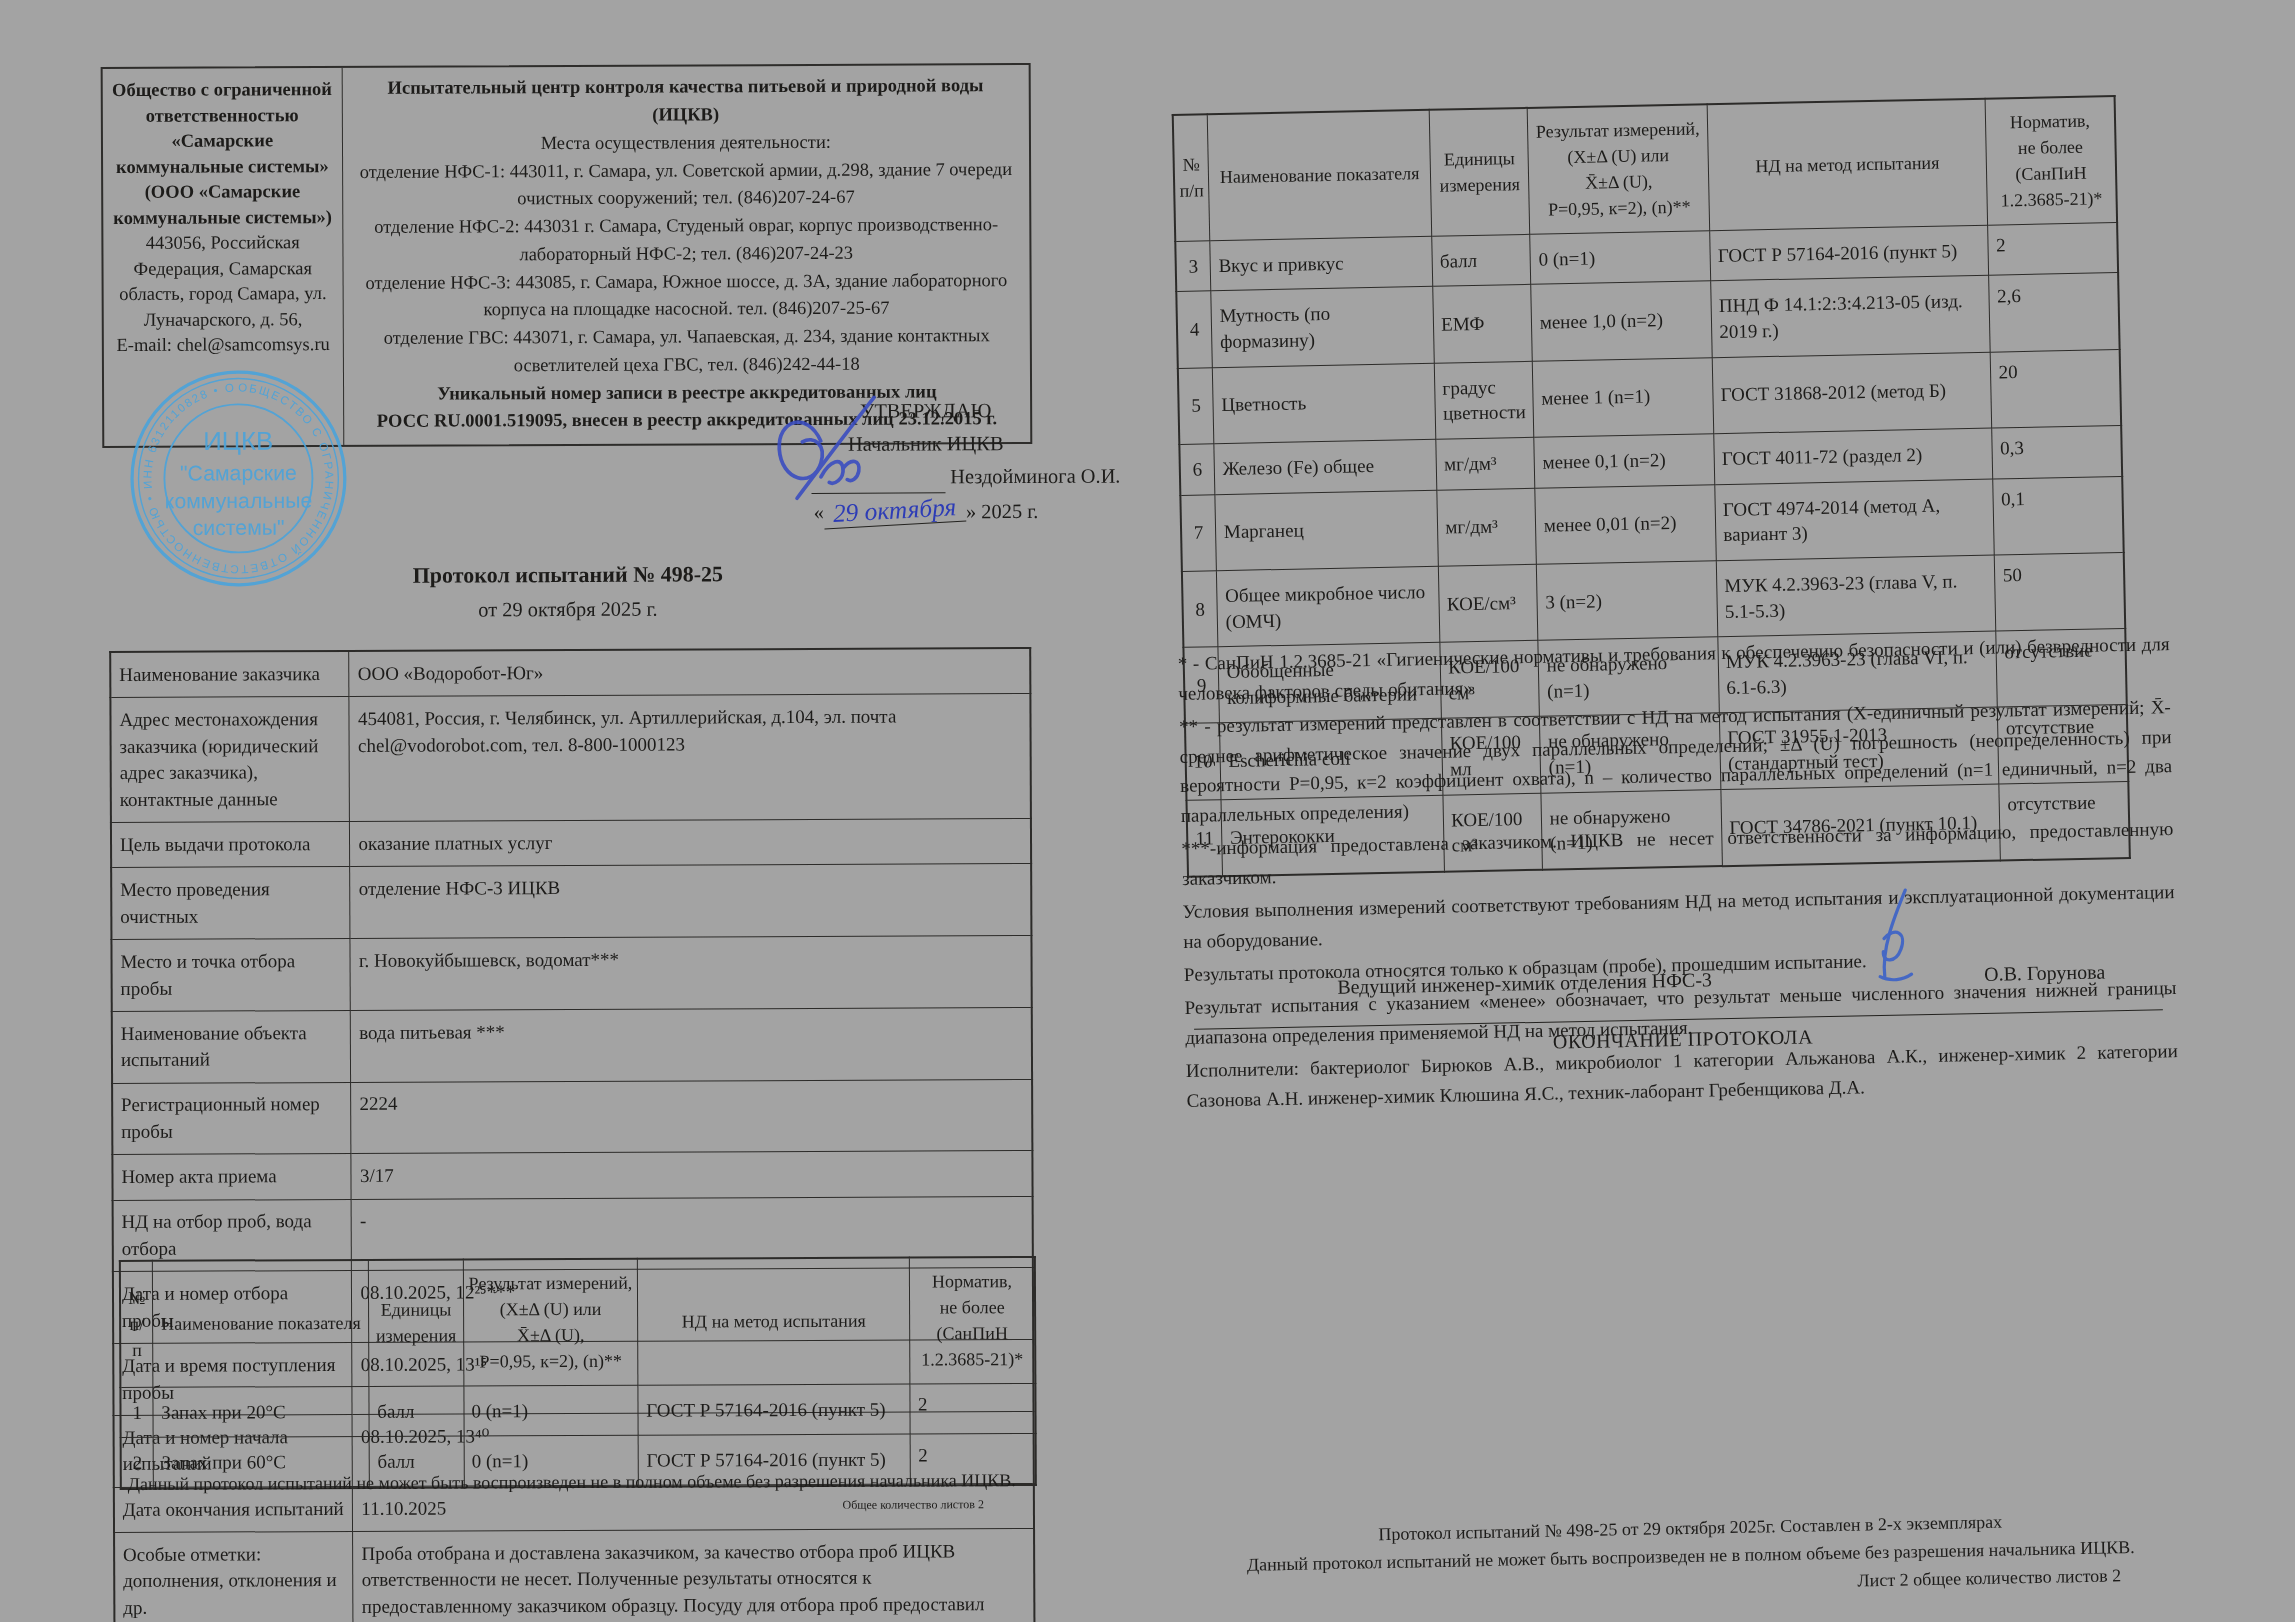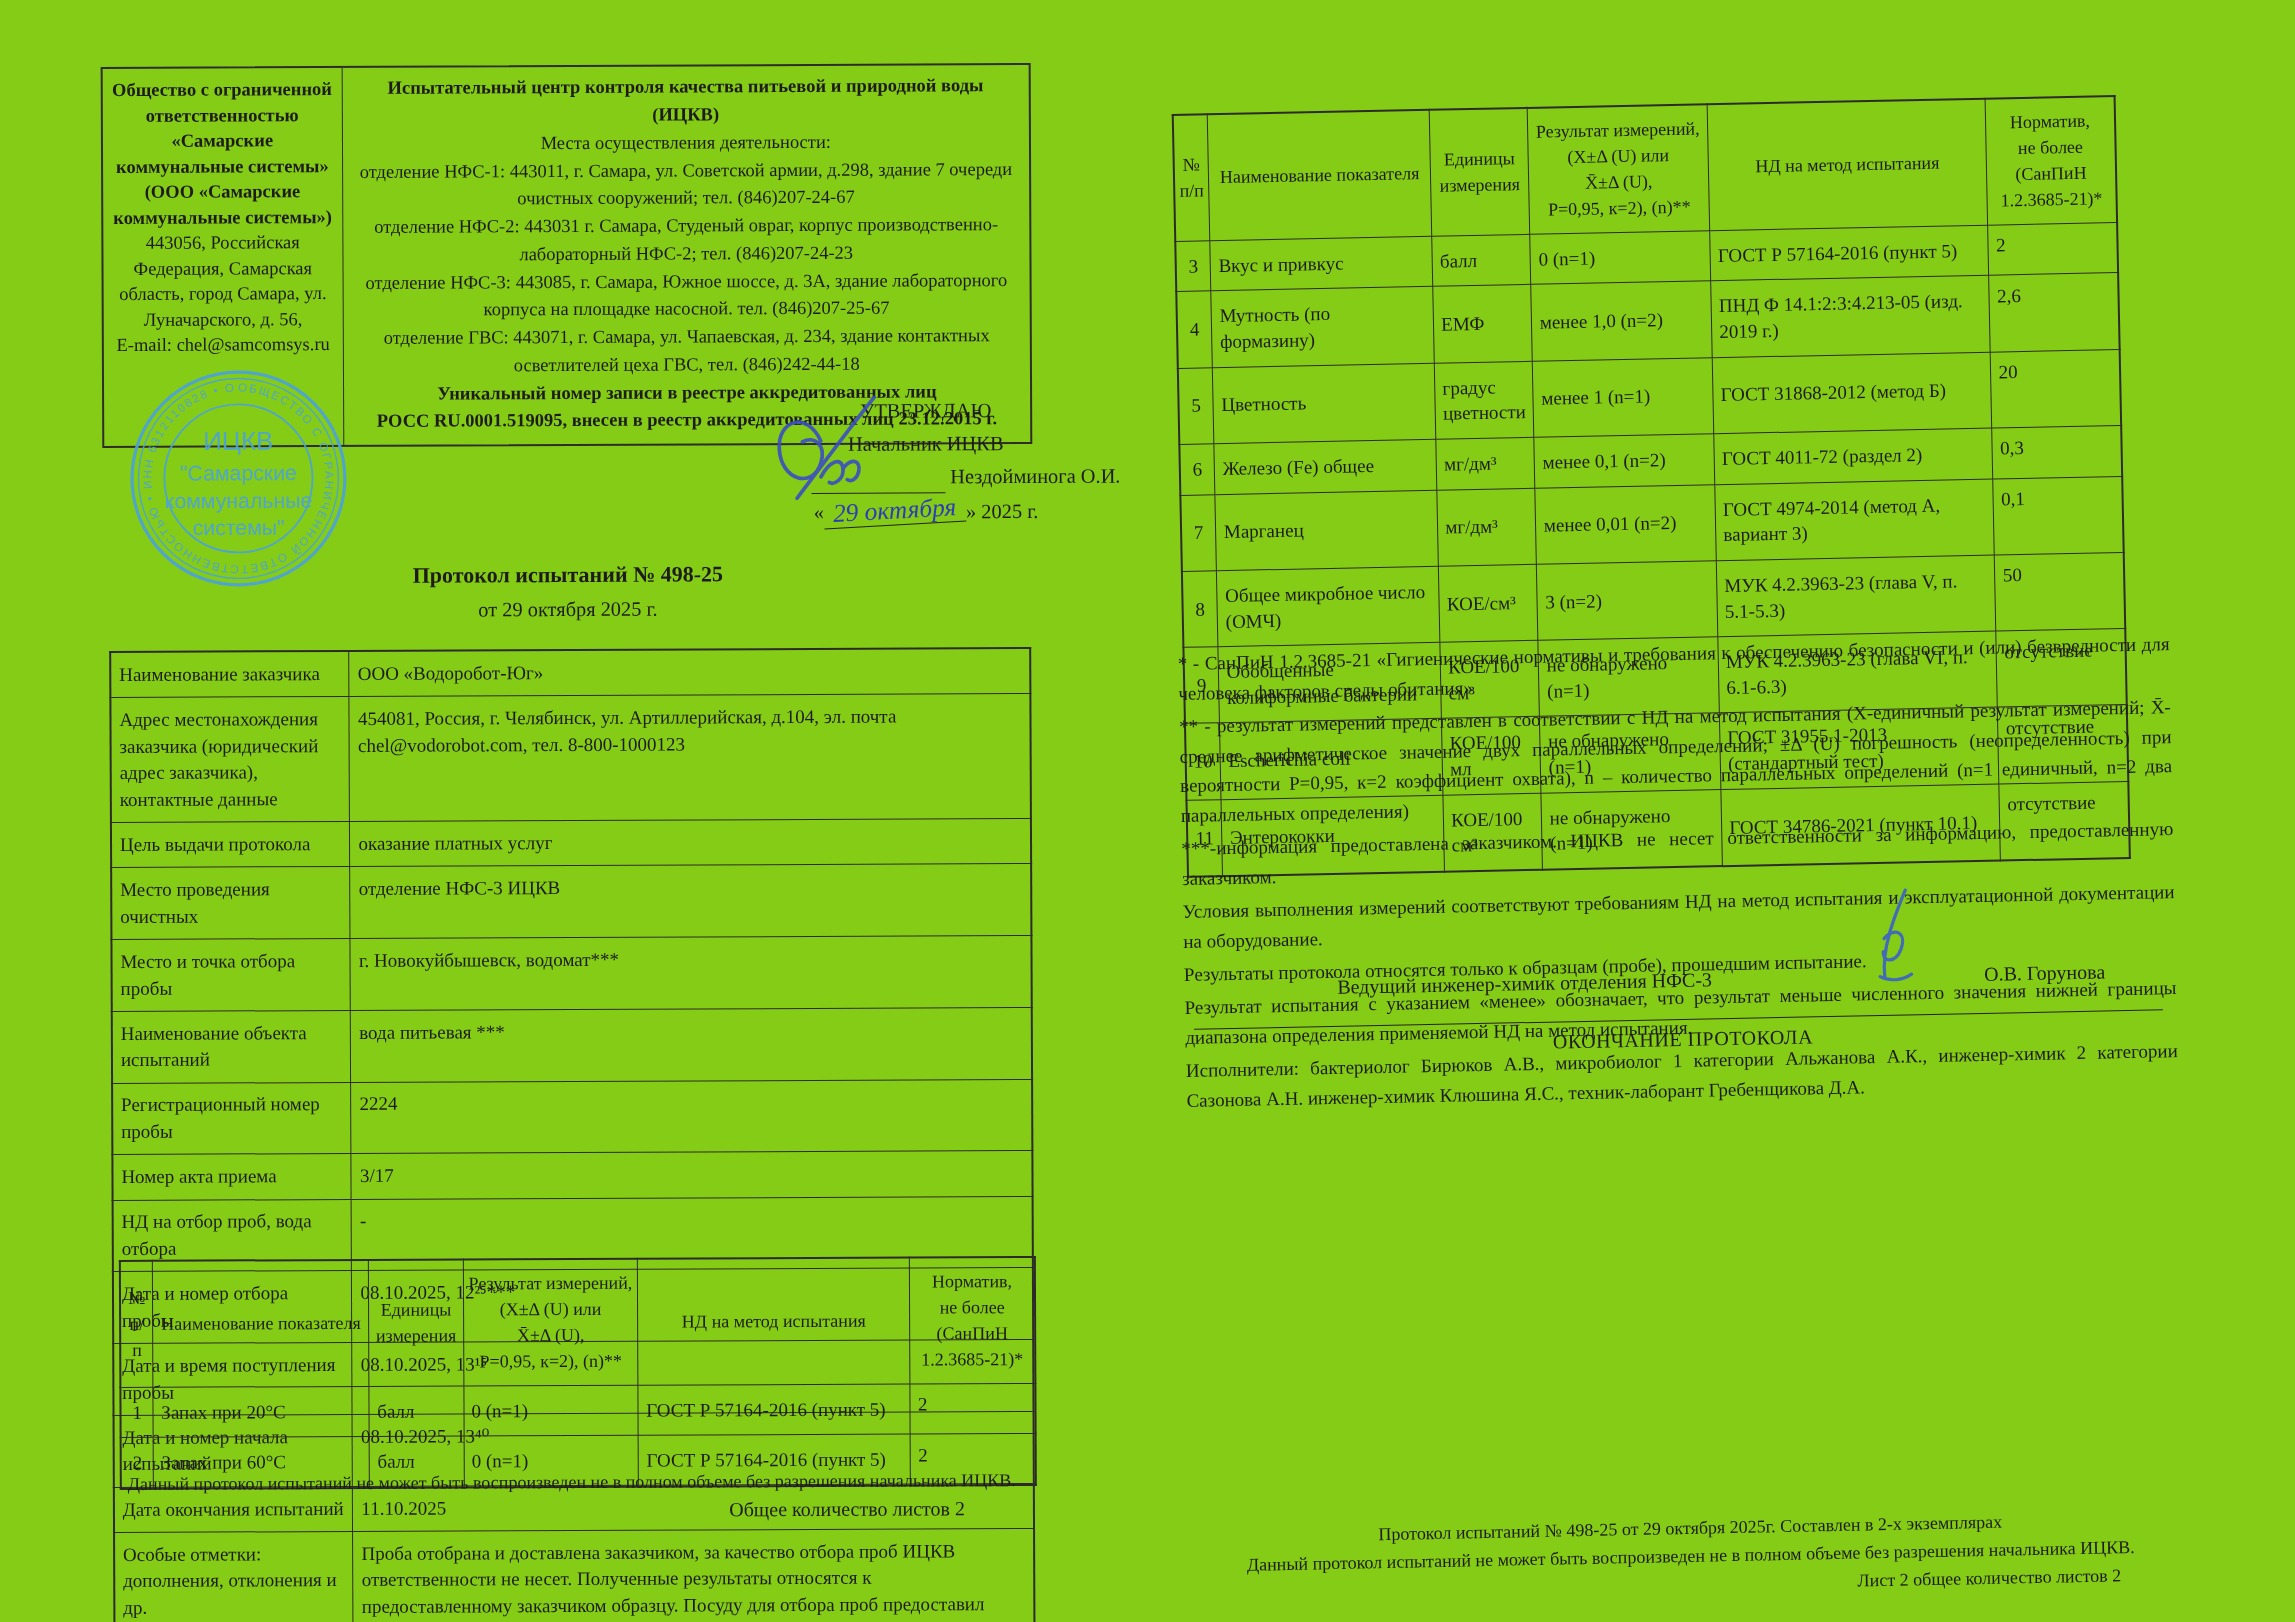--- a/index.html
+++ b/index.html
@@ -1,16 +1,16 @@
 <!DOCTYPE html>
 <html style="font-size:7.4px"><head>
 <meta charset="utf-8">
 <style>
   html,body{margin:0;padding:0;background:#e8e8e6;}
-  .sheet{position:relative;width:2295px;height:1623px;background:#84cc16;overflow:hidden;
+  .sheet{position:relative;width:2295px;height:1623px;background:#a3a3a3;overflow:hidden;
          font-family:"Liberation Serif","DejaVu Serif",serif;color:#1d1c1a;}
   .page{position:absolute;}
   .page1{left:104px;top:65px;width:930px;height:1541px;transform:rotate(-0.25deg);}
   .page2{left:1180px;top:88px;width:995px;height:1517px;transform:rotate(-1.15deg);transform-origin:50% 45%;}
 
   
   .org-header{display:flex;border:2.3px solid #2e2d2b;}
   .org-box{width:222px;border-right:1.9px solid #2e2d2b;padding:9.3px 8.3px;text-align:center;
            font-size:18.5px;line-height:1.38;}
   .org-box .bold{font-weight:bold;}
@@ -47,21 +47,21 @@
   .results th{font-weight:normal;text-align:center;padding:10.2px 4.6px;line-height:1.45;font-size:18px;}
   .results td{padding:12px 7.4px;vertical-align:middle;text-align:left;}
   .results td.num{text-align:center;}
   .results td.norm{vertical-align:top;padding-top:7.4px;}
   .t1{position:absolute;left:13px;top:1193px;width:917px;}
   .t2{position:absolute;left:4.6px;top:16px;width:944px;}
   col.c1{width:3.6%;}col.c2{width:23.6%;}col.c3{width:10.3%;}col.c4{width:19.1%;}
   col.c5{width:29.7%;}col.c6{width:13.7%;}
 
   .foot1{position:absolute;top:1407px;width:100%;text-align:center;font-size:18px;}
-  .foot1r{position:absolute;top:1434px;right:72px;font-size:20px;}
+  .foot1r{position:absolute;top:1434px;right:53px;font-size:12px;}
 
   
   .notes{position:absolute;left:0;top:551px;width:992px;font-size:19px;}
   .note{margin:0 0 3.7px;text-align:justify;line-height:1.56;}
   .role{position:absolute;left:153px;top:881px;font-size:20px;}
   .sig2{position:absolute;left:671px;top:800px;width:74px;height:116px;}
   .eng-name{position:absolute;left:800px;top:881px;font-size:20px;}
   .endline{position:absolute;left:9.3px;top:931px;width:969px;border-top:1.9px solid #23221f;}
   .endlabel{position:absolute;top:940px;width:100%;text-align:center;font-size:20px;letter-spacing:0.5px;}
   .foot2{position:absolute;top:1427px;width:990px;text-align:center;font-size:18px;line-height:1.55;}

